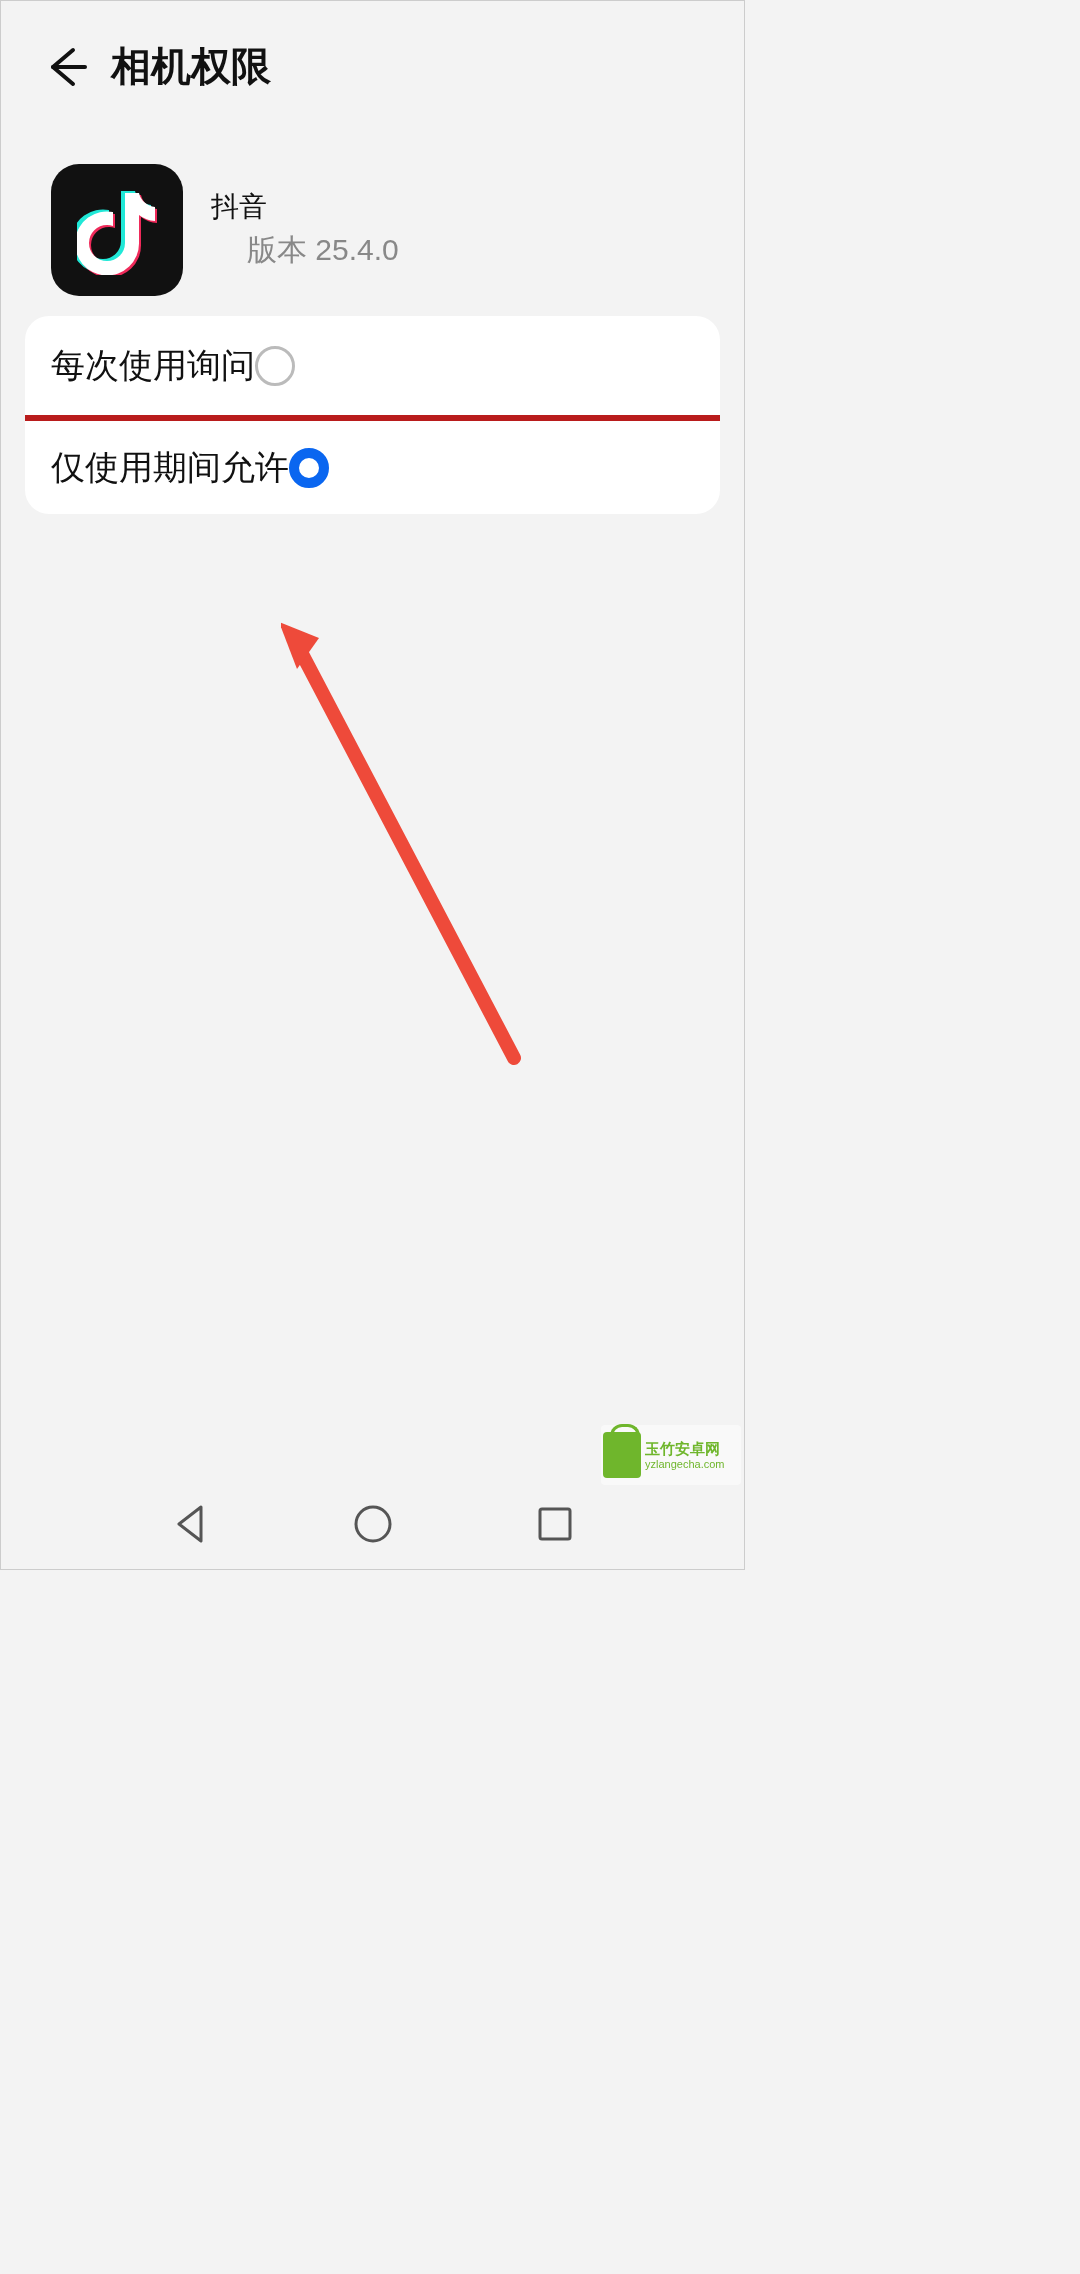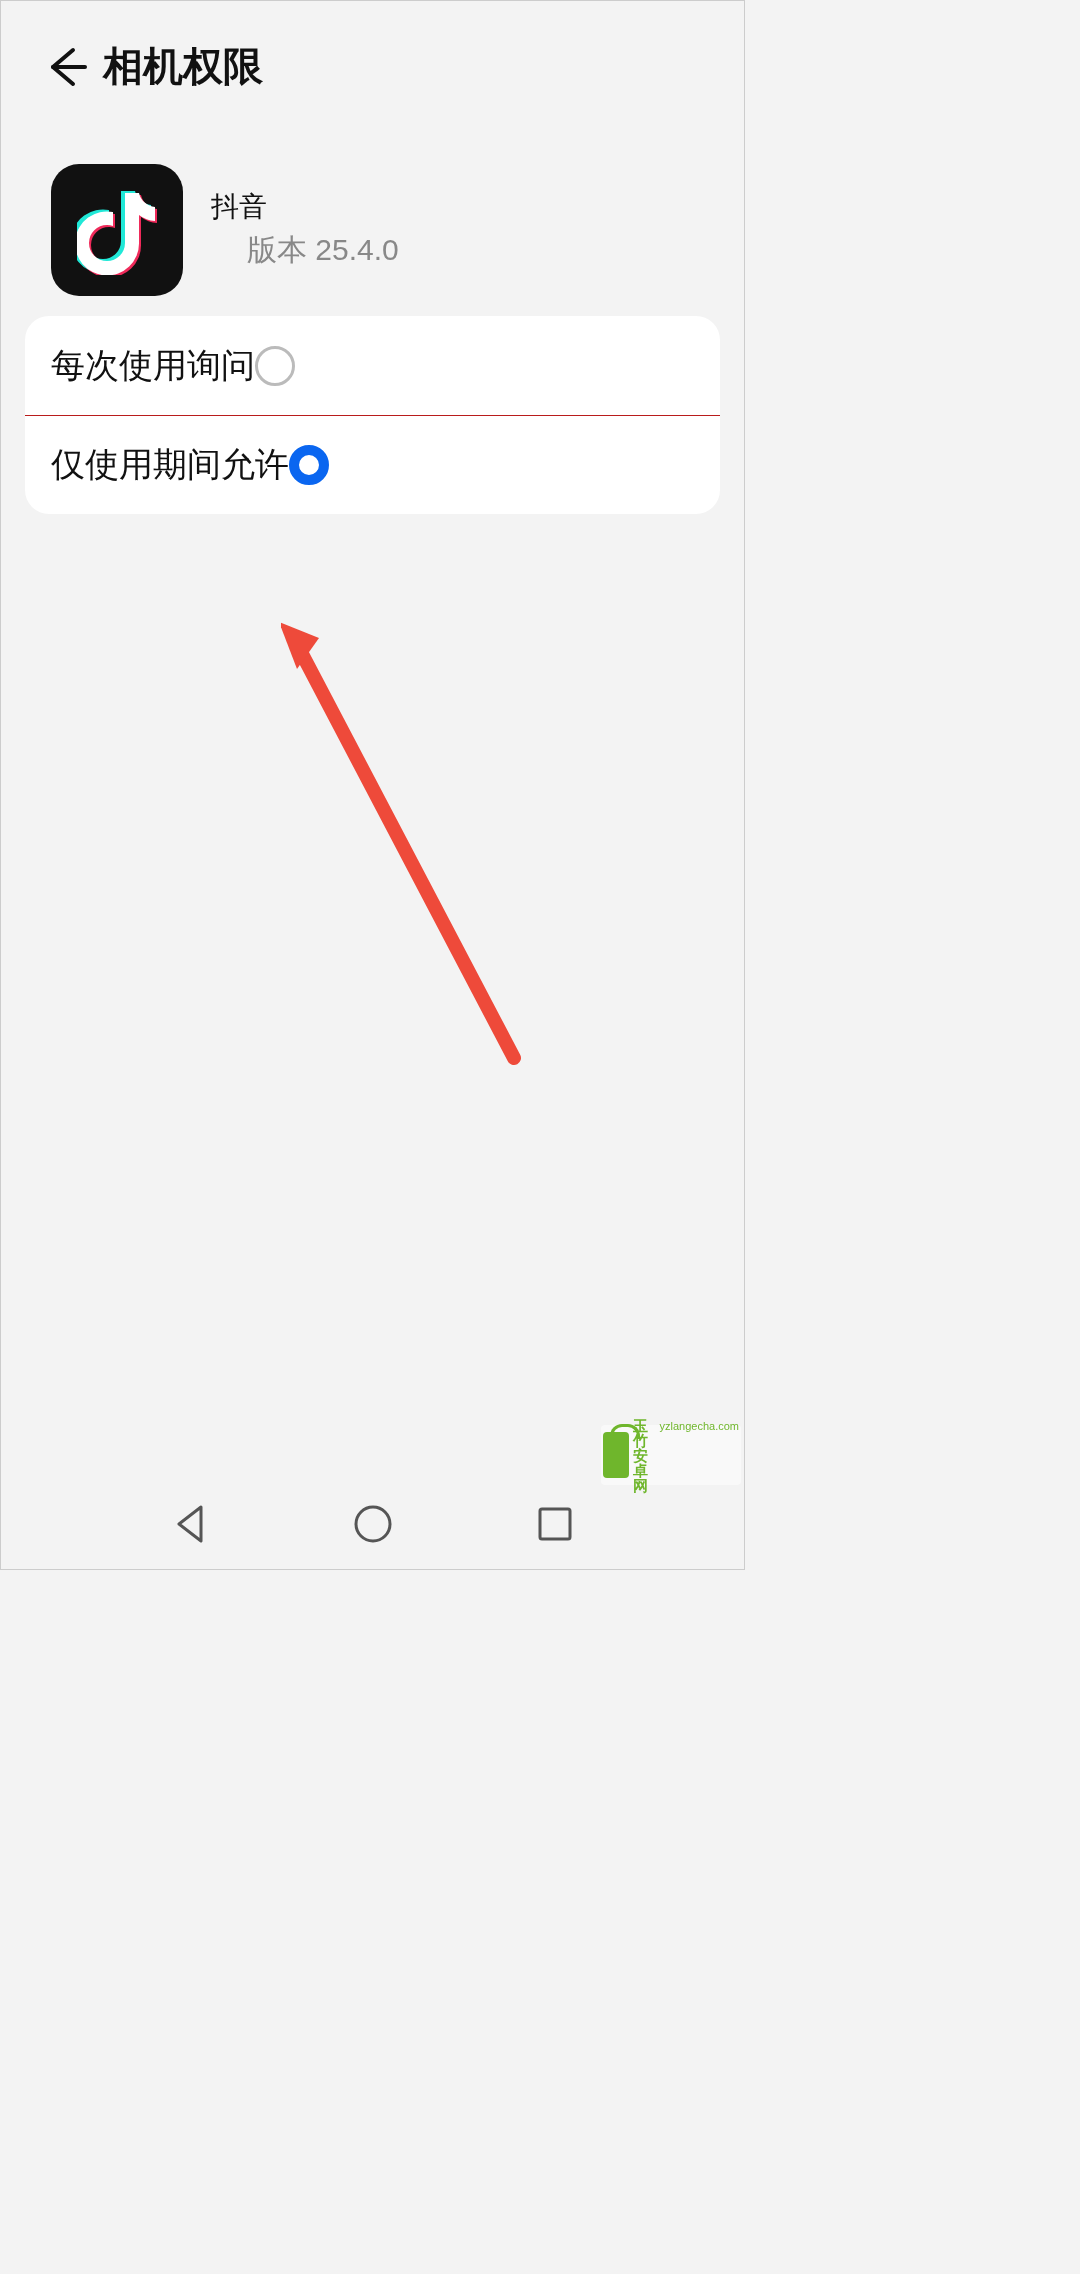--- a/index.html
+++ b/index.html
@@ -16,21 +16,21 @@
       left: 0; top: 0;
       width: 745px;
       height: 1570px;
       background: #f3f3f3;
       border: 1px solid #ccc;
     }
     .header {
       display: flex;
       align-items: center;
       padding: 38px 40px 30px 42px;
-      gap: 14px;
+      gap: 22px;
     }
     .back-arrow svg { display: block; }
     .page-title {
       font-size: 40px;
       font-weight: 600;
       color: #111;
     }
     .app-block {
       display: flex;
       align-items: center;
@@ -72,21 +72,21 @@
       overflow: hidden;
     }
     .row {
       display: flex;
       align-items: center;
       height: 99px;
       padding: 0 26px;
       position: relative;
     }
     .row + .row {
-      border-top: 1px solid #b91c1c;
+      border-top: 6px solid #b91c1c;
     }
     .row-label {
       font-size: 34px;
       color: #111;
     }
     .radio {
       width: 40px;
       height: 40px;
       border: 3px solid #bbb;
       border-radius: 50%;
@@ -135,21 +135,21 @@
     }
     .watermark .bag:before {
       content: "";
       position: absolute;
       left: 7px; top: -8px;
       width: 24px; height: 12px;
       border: 3px solid #6fb62c;
       border-bottom: none;
       border-radius: 12px 12px 0 0;
     }
-    .watermark .txt { display:flex; line-height:1; }
+    .watermark .txt { display:flex; flex-direction:column; line-height:1; }
     .watermark .txt .line1 { font-size:15px; color:#6fb62c; font-weight:700; }
     .watermark .txt .line2 { font-size:11px; color:#6fb62c; margin-top:3px;}
   </style>
 </head>
 <body>
 
 <div class="main-screen">
   <div class="header">
     <span class="back-arrow">
       <svg width="46" height="46" viewBox="0 0 46 46">

